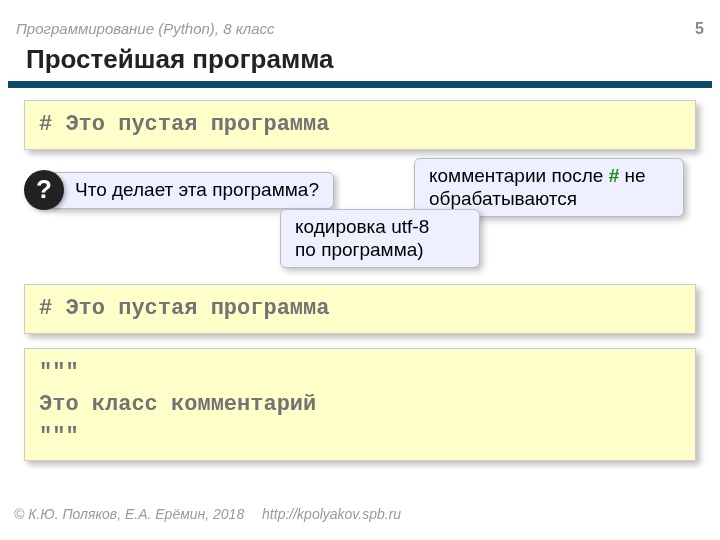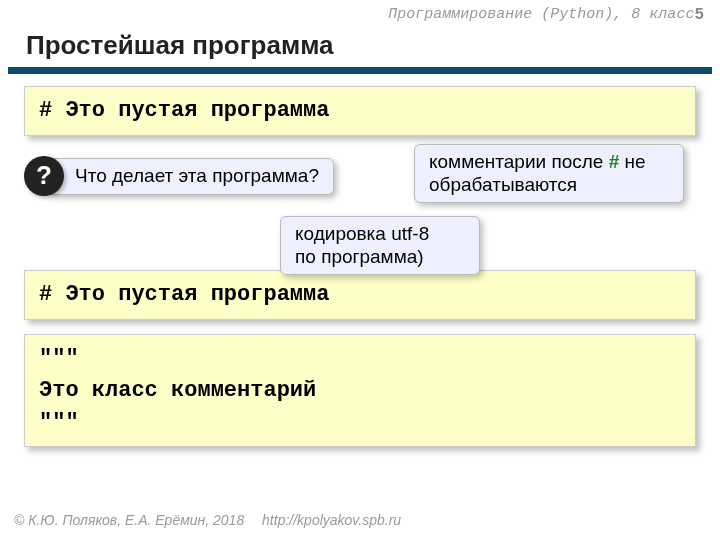--- a/index.html
+++ b/index.html
@@ -4,26 +4,25 @@
 <style>
   * { box-sizing: border-box; margin: 0; padding: 0; }
   body {
     width: 720px; height: 540px;
     background: #fff;
     font-family: Arial, Helvetica, sans-serif;
     position: relative;
     overflow: hidden;
   }
   .header {
-    display: flex; justify-content: flex-end;
-    padding: 6px 16px 4px 16px;
+    display: flex; justify-content: space-between;
+    padding: 20px 16px 4px 16px;
     color: #9a9a9a;
     font-style: italic;
     font-size: 15px;
-    font-family: Liberation Mono, monospace;
   }
   .pagenum { font-style: normal; font-weight: bold; color: #888; font-size: 16px; }
   .title {
     font-size: 26px; font-weight: bold;
     color: #222;
     padding: 2px 18px 6px 18px;
     border-bottom: 7px solid #0c4a6e;
     margin: 0 8px 12px 8px;
   }
   .content { padding: 0 24px; }
@@ -31,21 +30,21 @@
     background: #feffc8;
     border: 1px solid #ccc;
     box-shadow: 4px 4px 6px rgba(0,0,0,0.25);
     padding: 8px 14px;
     margin-bottom: 14px;
     font-family: "Courier New", monospace;
     font-size: 22px;
     font-weight: bold;
     line-height: 1.45;
   }
-  .comment { color: #000000; }
+  .comment { color: #737373; }
   .row { display: flex; align-items: flex-start; gap: 0; margin: 6px 0 10px 0; position: relative; height: 110px; }
   .qbadge {
     width: 40px; height: 40px; border-radius: 50%;
     background: #222; color: #fff;
     font-size: 26px; font-weight: bold;
     display: flex; align-items: center; justify-content: center;
     position: absolute; left: 0; top: 6px; z-index: 2;
     box-shadow: 2px 2px 4px rgba(0,0,0,0.3);
   }
   .callout {
@@ -54,24 +53,24 @@
     border-radius: 6px;
     box-shadow: 3px 3px 6px rgba(0,0,0,0.25);
     padding: 6px 14px;
     font-size: 19px;
     font-family: Arial, sans-serif;
     position: absolute;
     line-height: 1.2;
   }
   .c1 { left: 24px; top: 8px; padding-left: 26px; }
   .c2 { left: 390px; top: -6px; width: 270px; }
-  .c3 { left: 256px; top: 66px; width: 200px; }
+  .c3 { left: 256px; top: 45px; width: 200px; }
   .hash { color: #1a8a1a; font-weight: bold; }
   .footer {
-    position: absolute; bottom: 12px; left: 14px;
+    position: absolute; bottom: 18px; left: 14px;
     font-size: 14px; font-style: italic; color: #9a9a9a;
   }
   .footer .link { margin-left: 14px; }
 </style>
 </head>
 <body>
 
 <div class="header">
   <span>Программирование (Python), 8 класс</span>
   <span class="pagenum">5</span>

